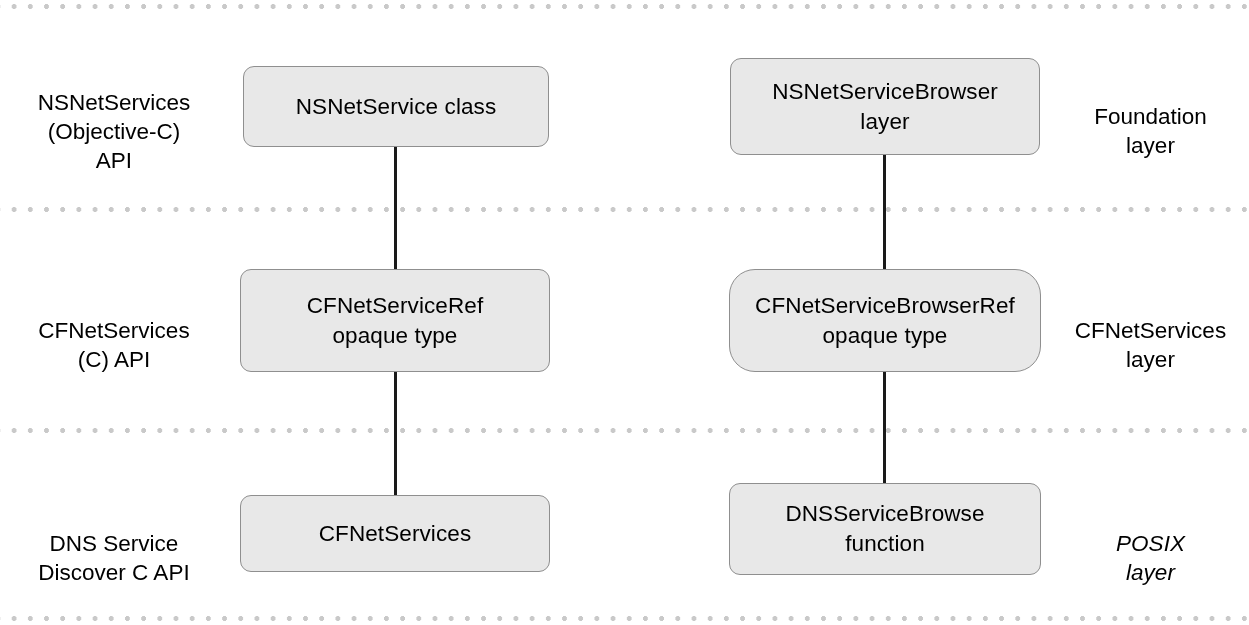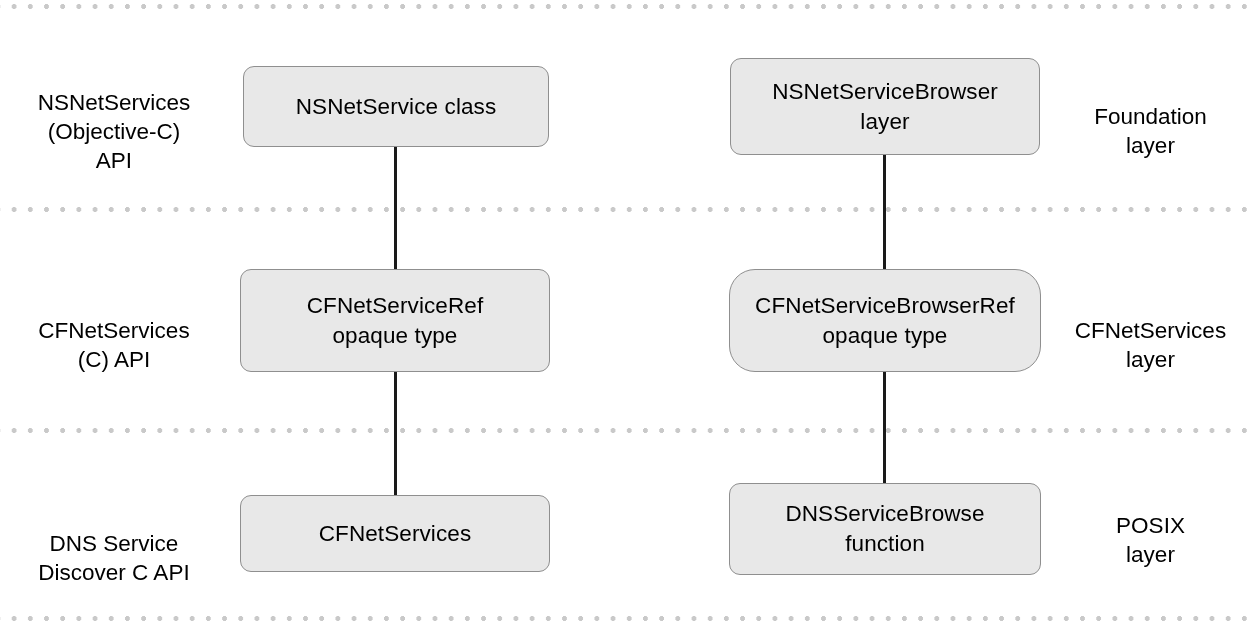--- a/index.html
+++ b/index.html
@@ -138,18 +138,18 @@
 
   <div class="node" style="left:240px; top:495px; width:310px; height:77px;">
     <span class="node-label">CFNetServices</span>
   </div>
 
   <div class="node" style="left:729px; top:483px; width:312px; height:92px;">
     <span class="node-label">DNSServiceBrowse
 function</span>
   </div>
 
-  <div class="caption right" style="top:482px;">
+  <div class="caption right" style="top:500px;font-style:italic;">
     <span>POSIX
 layer</span>
   </div>
 
 </div>
 
 </body></html>

